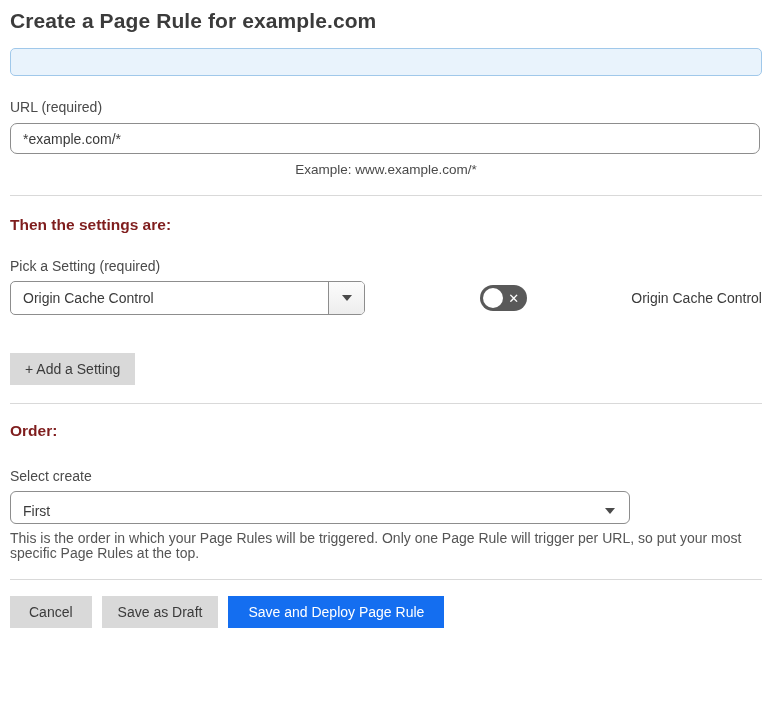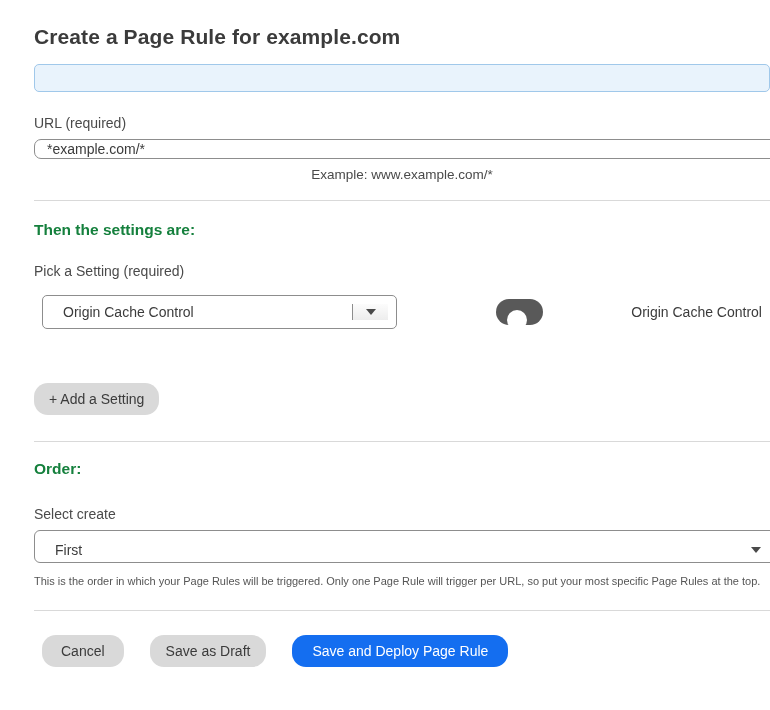--- a/index.html
+++ b/index.html
@@ -1,15 +1,15 @@
 <!DOCTYPE html>
 <html><head>
 <meta charset="utf-8">
 <style>
-  * { margin: 8px; padding: 0; box-sizing: border-box; }
+  * { margin: 0; padding: 0; box-sizing: border-box; }
   html, body { width: 770px; height: 710px; }
   body {
     background: #ffffff;
     font-family: "Liberation Sans", sans-serif;
     color: #4a4a4a;
     padding: 6px 8px 0 10px;
     overflow: hidden;
   }
   .page-title {
     font-size: 21px;
@@ -43,21 +43,21 @@
   .info-link-suffix { color: #20396B; }
   
   .field-label {
     font-size: 14px;
     color: #4a4a4a;
   }
   .url-label { margin-top: 23px; }
   .text-input {
     margin-top: 8px;
     width: 750px;
-    height: 20px;
+    height: 31px;
     border: 1px solid #8d8d8d;
     border-radius: 7px;
     font-family: "Liberation Sans", sans-serif;
     font-size: 14px;
     color: #3b3b3b;
     padding: 0 12px;
     background: #fff;
     display: block;
   }
   .helper-text {
@@ -67,21 +67,21 @@
     text-align: center;
   }
   .divider {
     border: none;
     border-top: 1px solid #d9d9d9;
     margin-top: 18px;
   }
   .section-heading {
     font-size: 15.5px;
     font-weight: bold;
-    color: #15803d;
+    color: #7f1d1d;
   }
   .settings-heading { margin-top: 20px; }
   .pick-label { margin-top: 24px; }
   .setting-row {
     margin-top: 7px;
     display: flex;
     align-items: center;
     justify-content: space-between;
   }
   
@@ -146,53 +146,53 @@
   }
   .toggle-label {
     margin-left: 16px;
     font-size: 14px;
     color: #3b3b3b;
   }
   .btn {
     border: none;
     font-family: "Liberation Sans", sans-serif;
     font-size: 14px;
-    border-radius: 14px;
+    border-radius: 0;
     cursor: pointer;
     display: inline-block;
   }
   .btn-gray {
     background: #d9d9d9;
     color: #3b3b3b;
   }
   .add-setting-btn {
     margin-top: 38px;
     padding: 8px 15px;
   }
   .order-heading { margin-top: 18px; }
   .order-select-label { margin-top: 28px; }
   .order-select {
     margin-top: 7px;
-    width: 750px;
+    width: 620px;
     height: 33px;
     border: 1px solid #8d8d8d;
     border-radius: 6px;
     background: #fff;
     display: flex;
     align-items: center;
     justify-content: space-between;
     padding: 6px 14px 0 12px;
     font-size: 14px;
     color: #3b3b3b;
     cursor: pointer;
   }
   .order-help {
     margin-top: 7px;
-    font-size: 11px;
-    line-height: 21px;
+    font-size: 14px;
+    line-height: 15px;
     color: #555555;
     max-width: 740px;
   }
   .footer-divider { margin-top: 18px; }
   .footer-actions {
     margin-top: 16px;
     display: flex;
     align-items: center;
     gap: 10px;
   }

